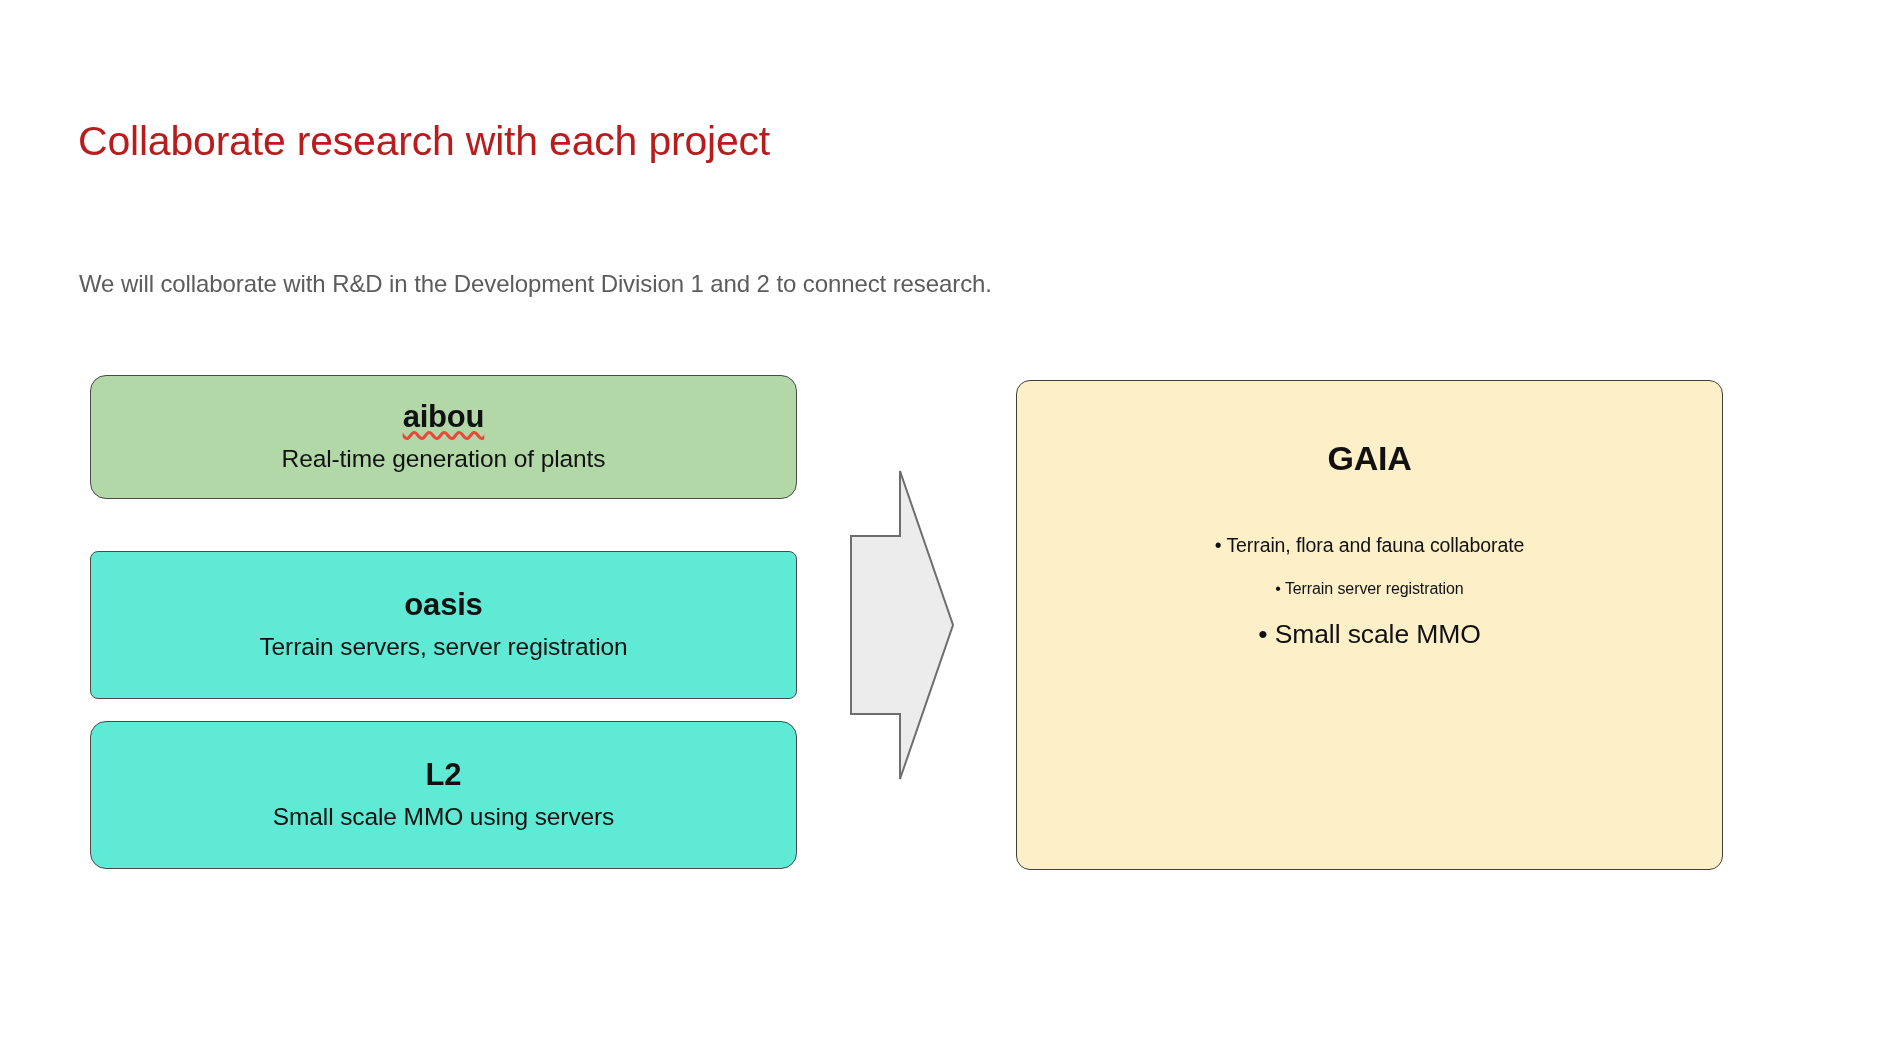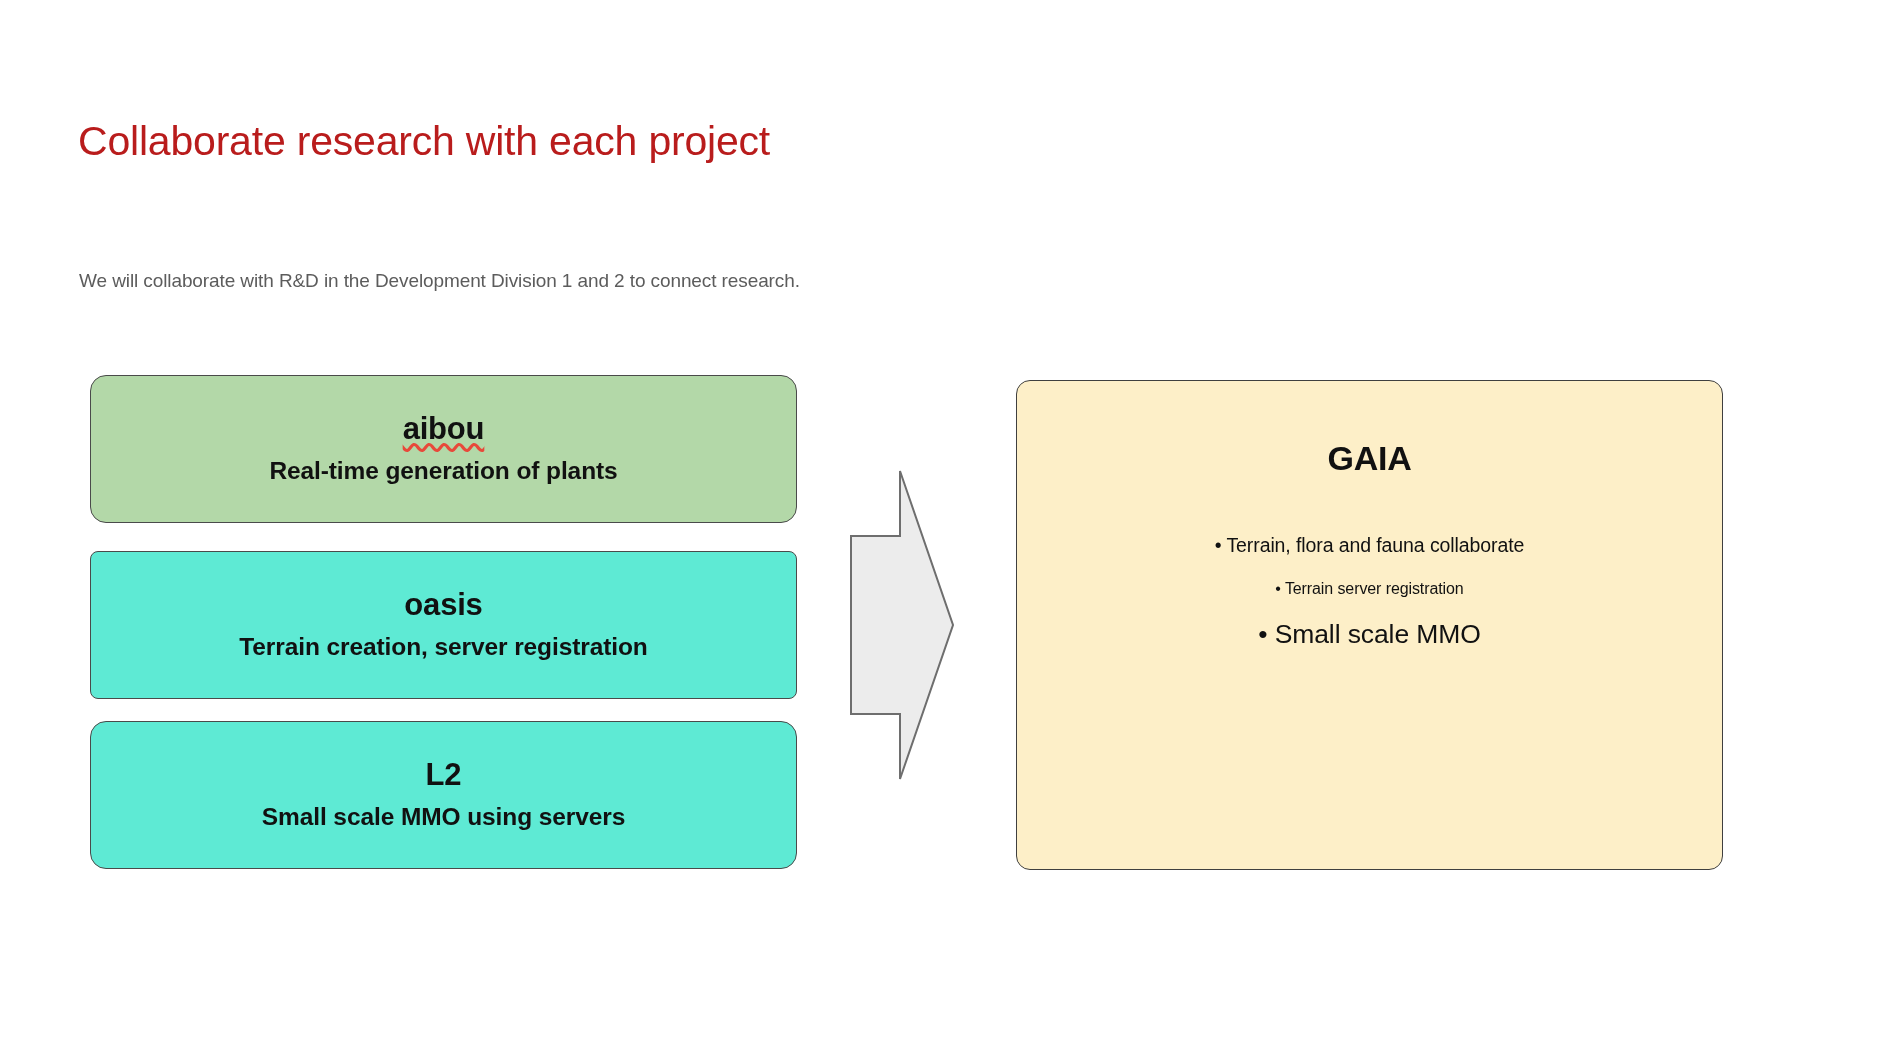--- a/index.html
+++ b/index.html
@@ -29,21 +29,21 @@
     font-size: 41px;
     font-weight: 400;
     letter-spacing: -0.2px;
     color: #b91c1c;
     white-space: nowrap;
   }
   #page-subtitle {
     position: absolute;
     left: 79px;
     top: 270px;
-    font-size: 19px;
+    font-size: 24px;
     font-weight: 400;
     color: #5c5c5c;
     letter-spacing: -0.1px;
     white-space: nowrap;
   }
 
   
   .src-box {
     position: absolute;
     left: 90px;
@@ -64,28 +64,28 @@
     line-height: 1.12;
     letter-spacing: -0.2px;
   }
   .src-box .src-title.misspelled {
     text-decoration: underline wavy #e8493a;
     text-decoration-skip-ink: none;
     text-underline-offset: 3px;
   }
   .src-box .src-desc {
     font-size: 24.5px;
-    font-weight: 700;
+    font-weight: 400;
     color: #111111;
     line-height: 1.2;
     margin-top: 9px;
     letter-spacing: -0.1px;
   }
 
-  #box-aibou { top: 375px;  height: 148px; background: #b3d8a8; align-items: center; }
+  #box-aibou { top: 375px;  height: 124px; background: #b3d8a8; align-items: center; }
   #box-oasis { top: 551px;  height: 148px; background: #5eead4; border-radius: 8px; }
   #box-l2    { top: 721px;  height: 148px; background: #5eead4; }
 
   
   #arrow {
     position: absolute;
     left: 850px;
     top: 470px;
     width: 104px;
     height: 310px;
@@ -141,21 +141,21 @@
 
   <div id="page-subtitle">We will collaborate with R&amp;D in the Development Division 1 and 2 to connect research.</div>
 
   <div class="src-box" id="box-aibou">
     <div class="src-title misspelled">aibou</div>
     <div class="src-desc">Real-time generation of plants</div>
   </div>
 
   <div class="src-box" id="box-oasis">
     <div class="src-title">oasis</div>
-    <div class="src-desc">Terrain creation, server registration</div>
+    <div class="src-desc">Terrain servers, server registration</div>
   </div>
 
   <div class="src-box" id="box-l2">
     <div class="src-title">L2</div>
     <div class="src-desc">Small scale MMO using servers</div>
   </div>
 
   <div id="arrow">
     <svg viewBox="0 0 104 310" preserveAspectRatio="none" aria-hidden="true">
       <polygon points="1,66 50,66 50,1 103,155 50,309 50,244 1,244" fill="#ececec" stroke="#6e6e6e" stroke-width="2" stroke-linejoin="miter"></polygon>

